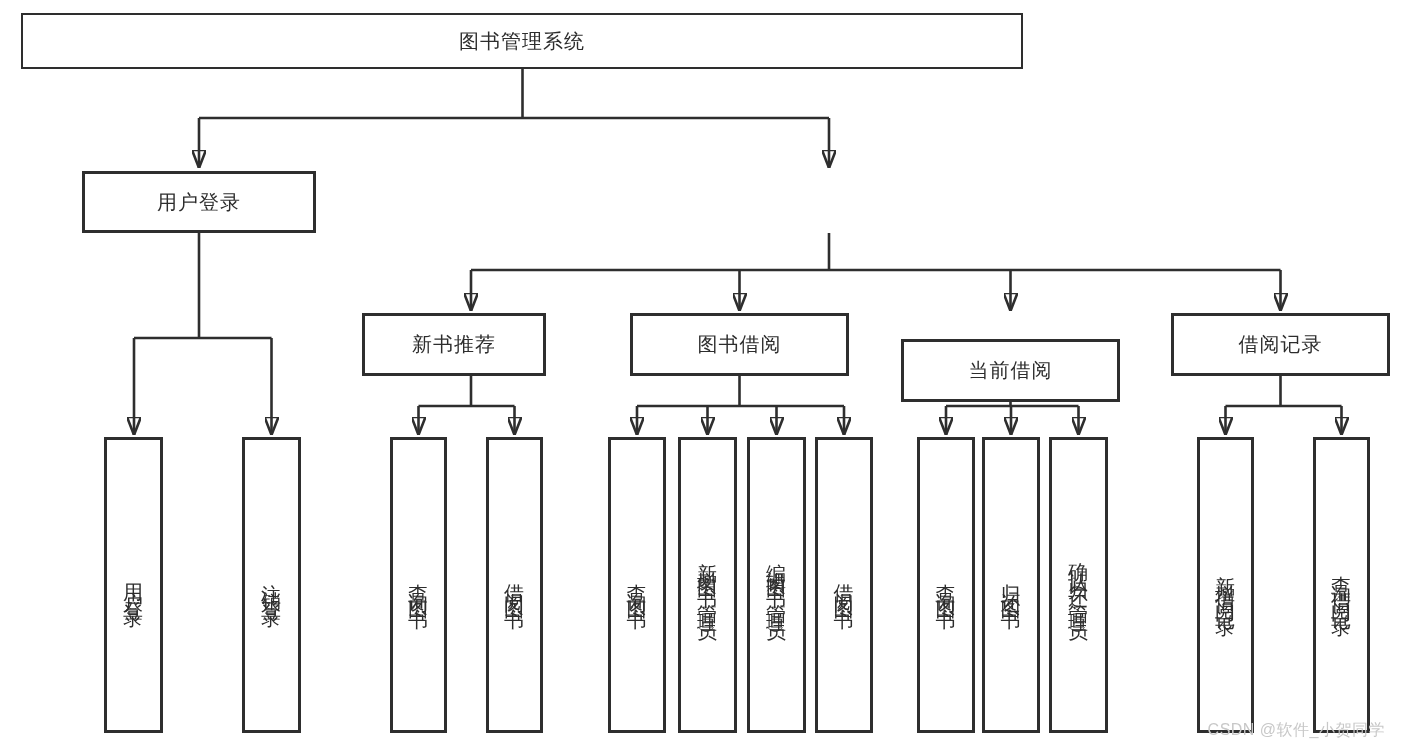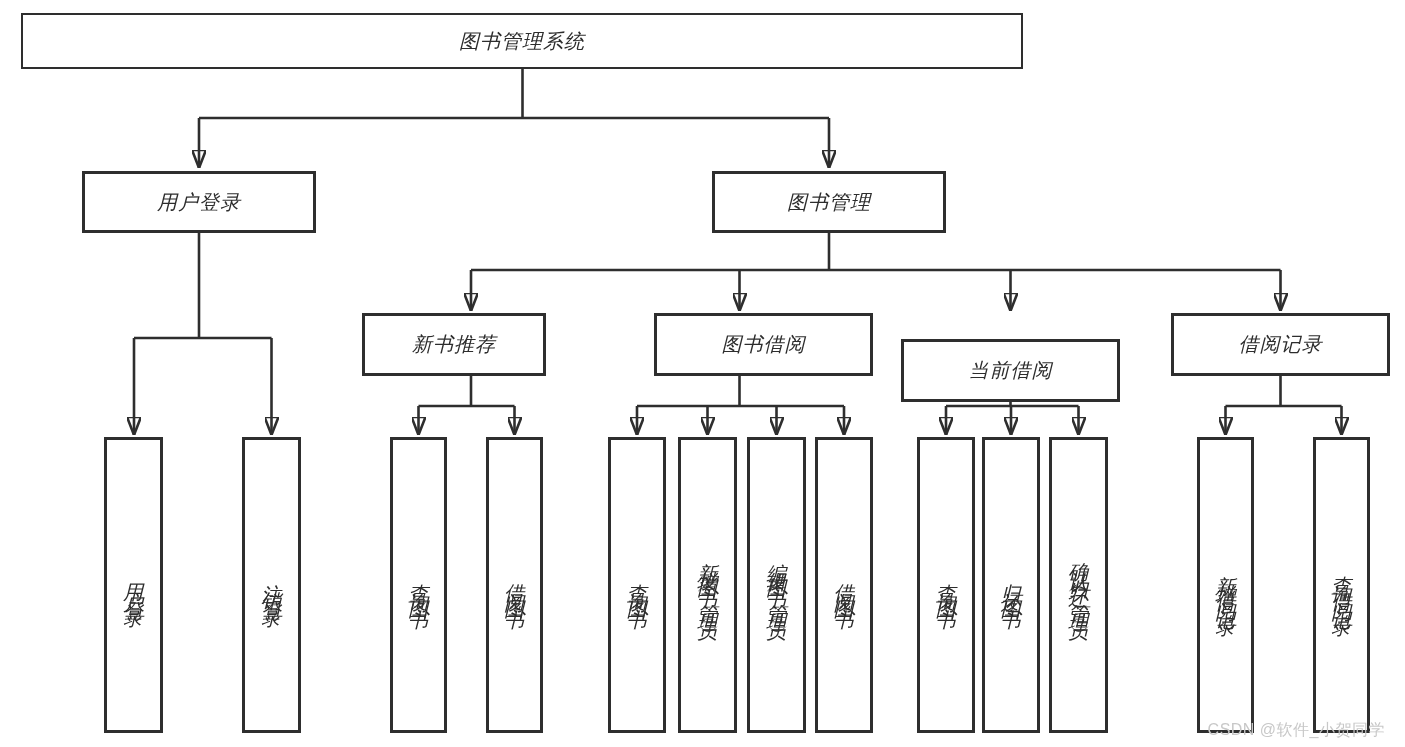--- a/index.html
+++ b/index.html
@@ -27,21 +27,20 @@
     box-sizing: border-box;
     background: #ffffff;
     border: 3px solid #2e2e2e;
     display: flex;
     align-items: center;
     justify-content: center;
     color: #2d2d2d;
     font-size: 20px;
     z-index: 1;
     letter-spacing: 1px;
-    font-style: italic;
   }
   .root-box { border-width: 2px; }
   .hbox { height: 62px; }
   .vbox {
     top: 437px;
     height: 296px;
   }
   .vbox .vtext {
     writing-mode: vertical-rl;
     text-orientation: mixed;
@@ -113,28 +112,25 @@
     <path d="M1341.5,406 V435" marker-end="url(#arrow)"></path>
   </svg>
 
   <div class="box root-box" style="left:21px; top:13px; width:1002px; height:56px;">
     <span>图书管理系统</span>
   </div>
 
   <div class="box hbox" style="left:82px; top:171px; width:234px;">
     <span>用户登录</span>
   </div>
-  <div class="box hbox" style="left:712px; top:171px; width:234px;">
-    <span>图书管理</span>
-  </div>
 
   <div class="box hbox" style="left:362px; top:313px; width:184px; height:63px;">
     <span>新书推荐</span>
   </div>
-  <div class="box hbox" style="left:630px; top:313px; width:219px; height:63px;margin-left:24px;">
+  <div class="box hbox" style="left:630px; top:313px; width:219px; height:63px;">
     <span>图书借阅</span>
   </div>
   <div class="box hbox" style="left:901px; top:313px; width:219px; height:63px;margin-top:26px;">
     <span>当前借阅</span>
   </div>
   <div class="box hbox" style="left:1171px; top:313px; width:219px; height:63px;">
     <span>借阅记录</span>
   </div>
 
   <div class="box vbox" style="left:104px; width:59px;">

